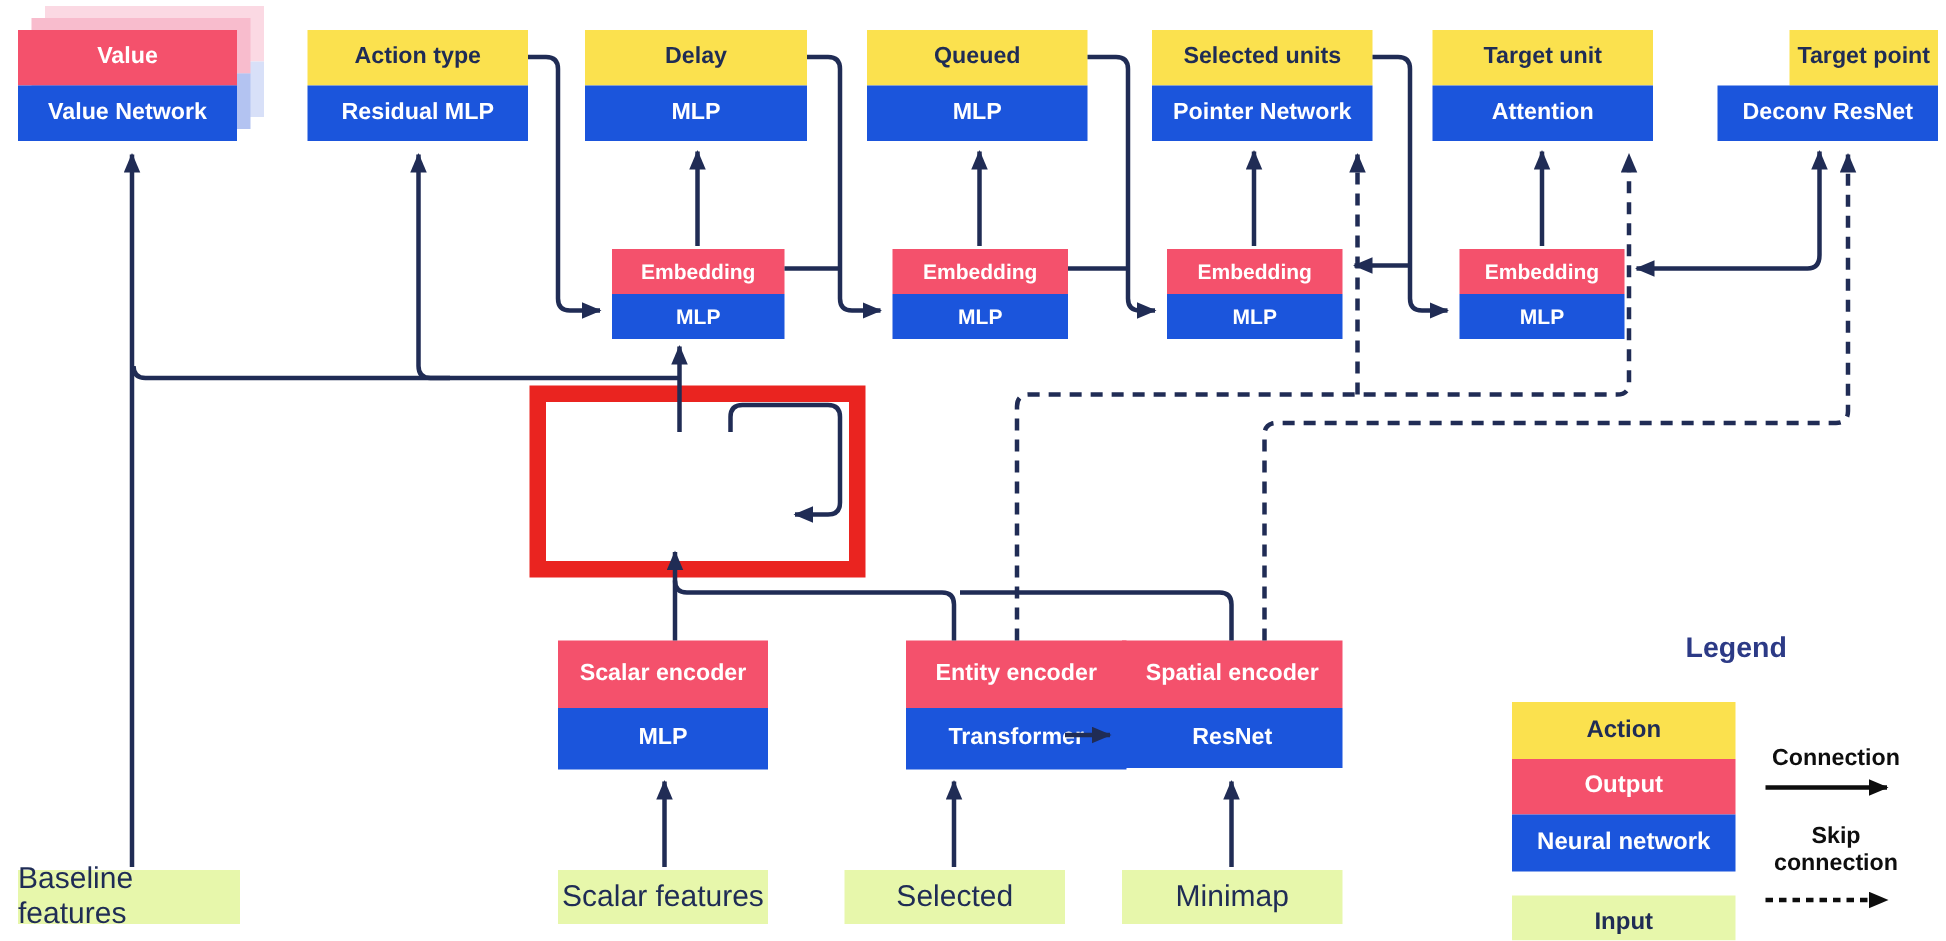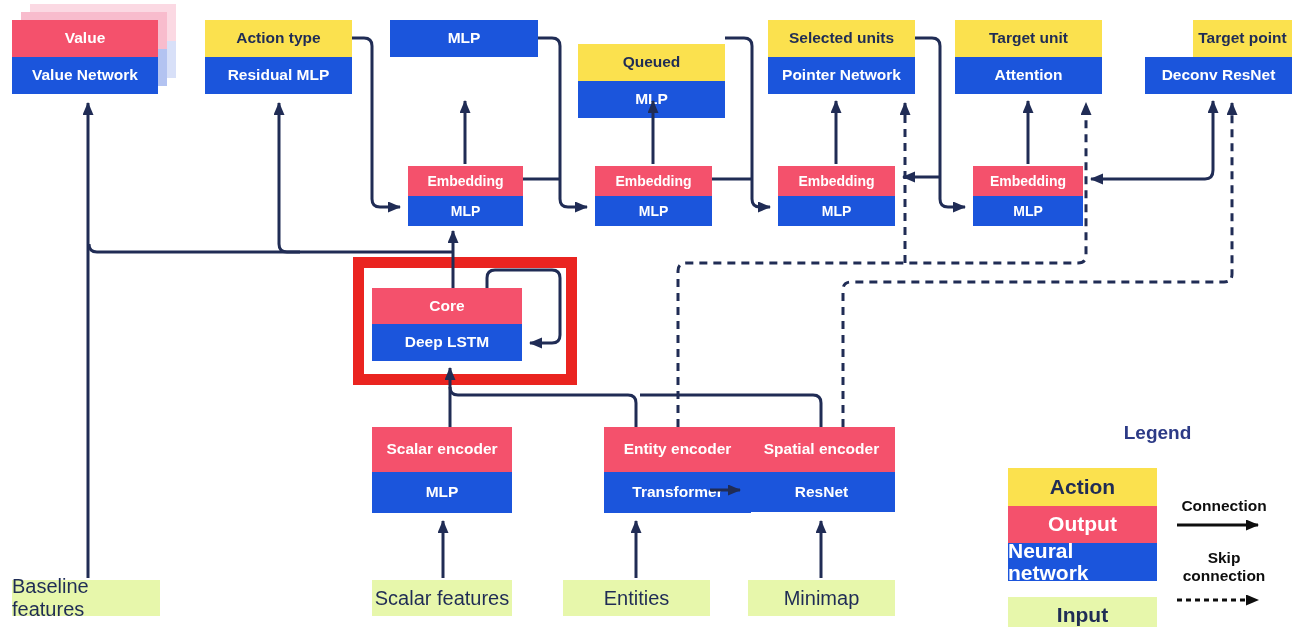--- a/index.html
+++ b/index.html
@@ -24,21 +24,21 @@
            border:11px solid var(--highlight);box-sizing:border-box;}
   svg#wires{position:absolute;left:0;top:0;}
   path.c{stroke:var(--line);stroke-width:3;fill:none;stroke-linejoin:round;stroke-linecap:butt;}
   path.dash{stroke-dasharray:8 6;}
   path.lg{stroke:var(--black);stroke-width:3;fill:none;}
   path.lgdash{stroke-dasharray:5 4;}
   .mn{fill:var(--line);} .mb{fill:var(--black);}
   #legend-title{position:absolute;left:1100px;top:422px;width:115px;text-align:center;
                 font-size:19px;font-weight:bold;color:var(--legend-title);}
   .leg-row{position:absolute;left:1008px;width:149px;display:flex;align-items:center;
-           justify-content:center;font-weight:bold;font-size:21px;}
+           justify-content:center;font-weight:bold;font-size:16px;}
   .leg-label{position:absolute;left:1170px;width:108px;text-align:center;color:var(--black);
              font-weight:bold;font-size:15.5px;line-height:1.15;}
 </style>
 </head>
 <body>
 
 <div id="stage">
 
   <div class="echo" style="left:30px;top:4px;width:146px;">
     <div class="e-top" style="background:var(--echo-pink-2);"></div>
@@ -51,24 +51,25 @@
   <div class="blk" style="left:12px;top:20px;width:146px;">
     <div class="seg pink fs15" style="height:37px;">Value</div>
     <div class="seg blue fs15" style="height:37px;">Value Network</div>
   </div>
 
   <div class="blk" style="left:205px;top:20px;width:147px;">
     <div class="seg yellow fs15" style="height:37px;">Action type</div>
     <div class="seg blue fs15" style="height:37px;">Residual MLP</div>
   </div>
   <div class="blk" style="left:390px;top:20px;width:148px;">
+    <div class="seg yellow fs15" style="height:37px;">Delay</div>
     <div class="seg blue fs15" style="height:37px;">MLP</div>
   </div>
   <div class="blk" style="left:578px;top:20px;width:147px;">
-    <div class="seg yellow fs15" style="height:37px;margin-top:24px;">Queued</div>
+    <div class="seg yellow fs15" style="height:37px;">Queued</div>
     <div class="seg blue fs15" style="height:37px;">MLP</div>
   </div>
   <div class="blk" style="left:768px;top:20px;width:147px;">
     <div class="seg yellow fs15" style="height:37px;">Selected units</div>
     <div class="seg blue fs15" style="height:37px;">Pointer Network</div>
   </div>
   <div class="blk" style="left:955px;top:20px;width:147px;">
     <div class="seg yellow fs15" style="height:37px;">Target unit</div>
     <div class="seg blue fs15" style="height:37px;">Attention</div>
   </div>
@@ -87,41 +88,37 @@
   </div>
   <div class="blk" style="left:778px;top:166px;width:117px;">
     <div class="seg pink fs14" style="height:30px;">Embedding</div>
     <div class="seg blue fs14" style="height:30px;">MLP</div>
   </div>
   <div class="blk" style="left:973px;top:166px;width:110px;">
     <div class="seg pink fs14" style="height:30px;">Embedding</div>
     <div class="seg blue fs14" style="height:30px;">MLP</div>
   </div>
 
-  <div class="blk" style="left:372px;top:288px;width:150px;">
-    <div class="seg pink fs15" style="height:36px;">Core</div>
-    <div class="seg blue fs15" style="height:37px;">Deep LSTM</div>
-  </div>
 
   <div class="blk" style="left:372px;top:427px;width:140px;">
     <div class="seg pink fs15" style="height:45px;">Scalar encoder</div>
     <div class="seg blue fs15" style="height:41px;">MLP</div>
   </div>
   <div class="blk" style="left:563px;top:427px;width:147px;padding-left:41px;">
     <div class="seg pink fs15" style="height:45px;">Entity encoder</div>
     <div class="seg blue fs15" style="height:41px;">Transformer</div>
   </div>
   <div class="blk" style="left:748px;top:427px;width:147px;">
     <div class="seg pink fs15" style="height:45px;">Spatial encoder</div>
     <div class="seg blue fs15" style="height:40px;">ResNet</div>
   </div>
 
   <div class="input-box" style="left:12px;top:580px;width:148px;">Baseline features</div>
   <div class="input-box" style="left:372px;top:580px;width:140px;">Scalar features</div>
-  <div class="input-box" style="left:563px;top:580px;width:147px;">Entities</div>
+  <div class="input-box" style="left:563px;top:580px;width:147px;">Selected</div>
   <div class="input-box" style="left:748px;top:580px;width:147px;">Minimap</div>
 
   <div id="legend-title">Legend</div>
   <div class="leg-row seg yellow" style="top:468px;height:38px;">Action</div>
   <div class="leg-row seg pink" style="top:506px;height:37px;">Output</div>
   <div class="leg-row seg blue" style="top:543px;height:38px;">Neural network</div>
   <div class="leg-row seg" style="top:597px;height:37px;background:var(--green);color:var(--ink);">Input</div>
   <div class="leg-label" style="top:497px;">Connection</div>
   <div class="leg-label" style="top:549px;">Skip connection</div>
 

